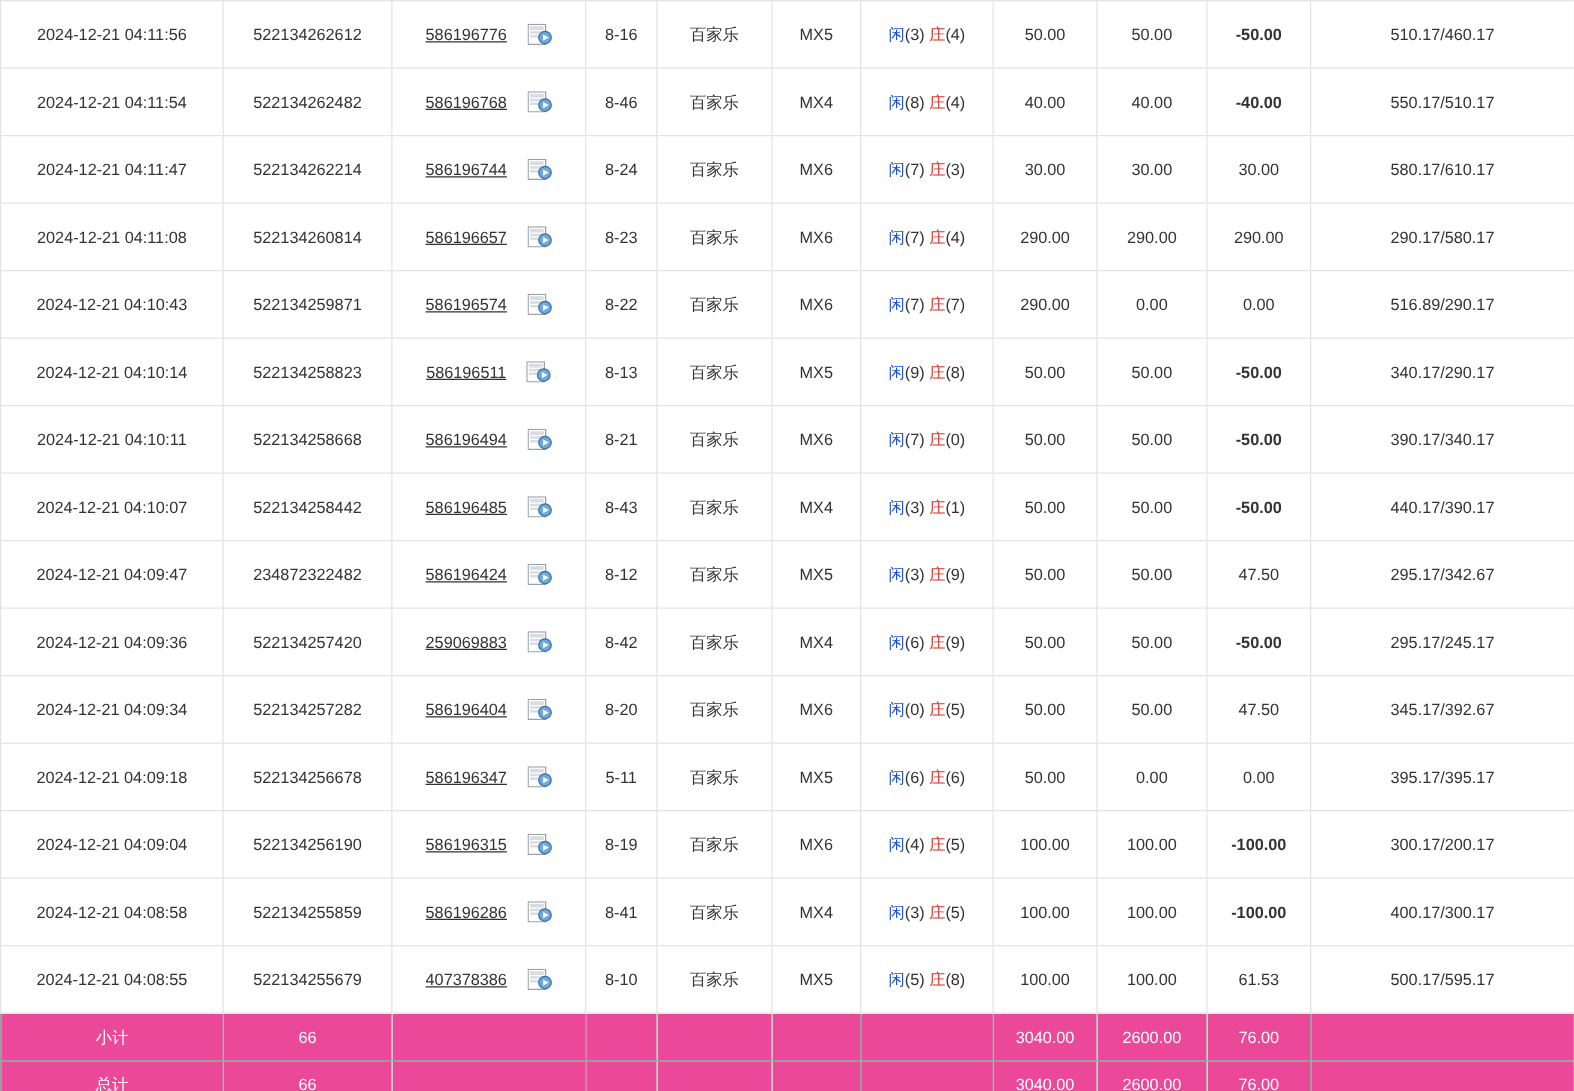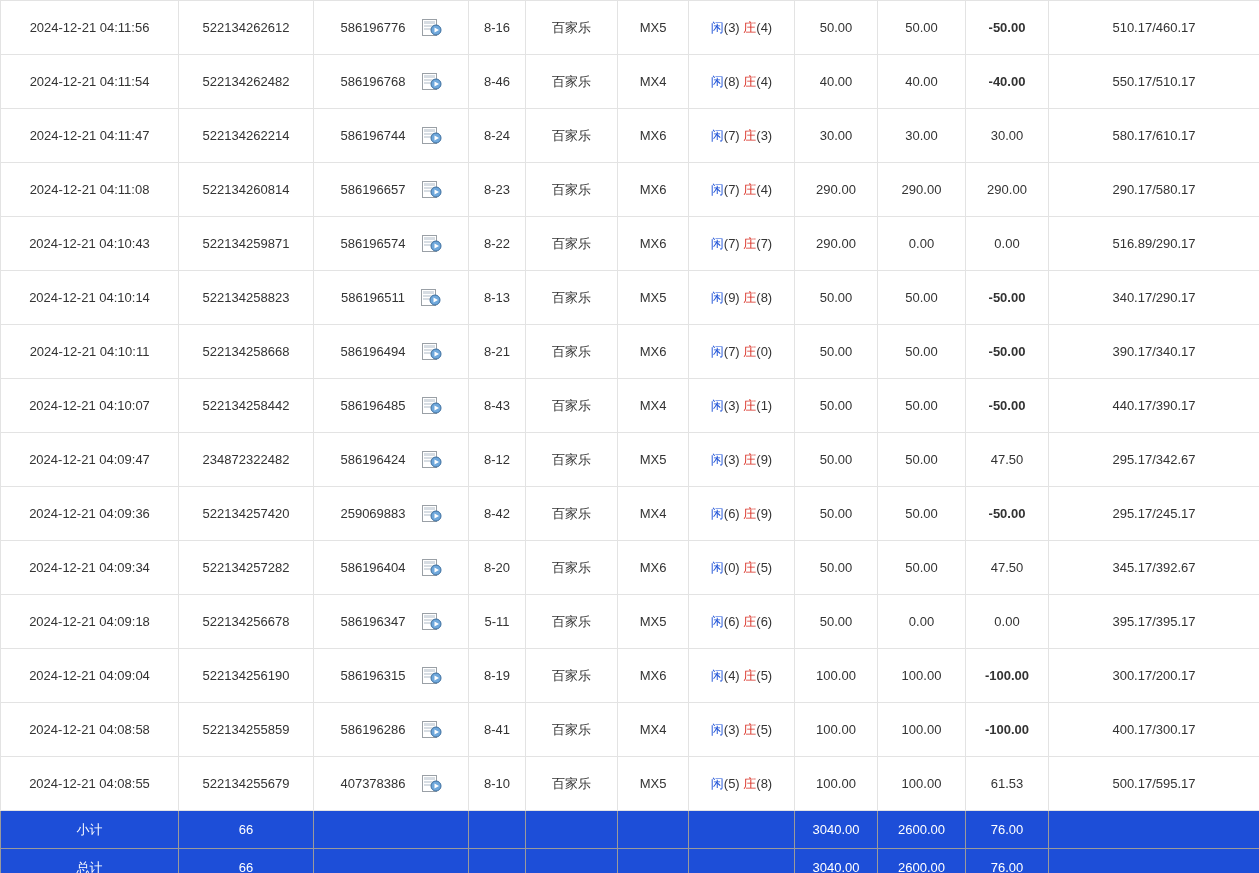--- a/index.html
+++ b/index.html
@@ -45,40 +45,41 @@
   col.c-balance{ width: 211px; }
 
   .round-cell {
     position: relative;
   }
   .round-inner {
     display: inline-flex;
     align-items: center;
     justify-content: flex-end;
     gap: 16px;
+    text-decoration: underline;
   }
   .video-icon {
     display: inline-block;
     width: 20px;
     height: 17px;
     position: relative;
     vertical-align: middle;
   }
   .video-icon svg { display: block; }
 
   .content-cell .bet-p { color: #1a4fd6; }
   .content-cell .bet-b { color: #d93025; }
   .content-cell .num { color: #333; }
 
   .amount { color: #1a6fe0; }
   .profit-neg { color: #e02020; font-weight: bold; }
   .profit-pos { color: #333333; }
 
   tr.summary td {
-    background: #1d4ed8;
+    background: #ec4899;
     color: #ffffff;
     height: 37px;
     border: 1px solid #9a9a9a;
     font-size: 13px;
   }
   tr.summary td.label { color: #ffffff; }
   tr.summary td.val { color: #ffffff; }
 </style>
 </head>
 <body>

